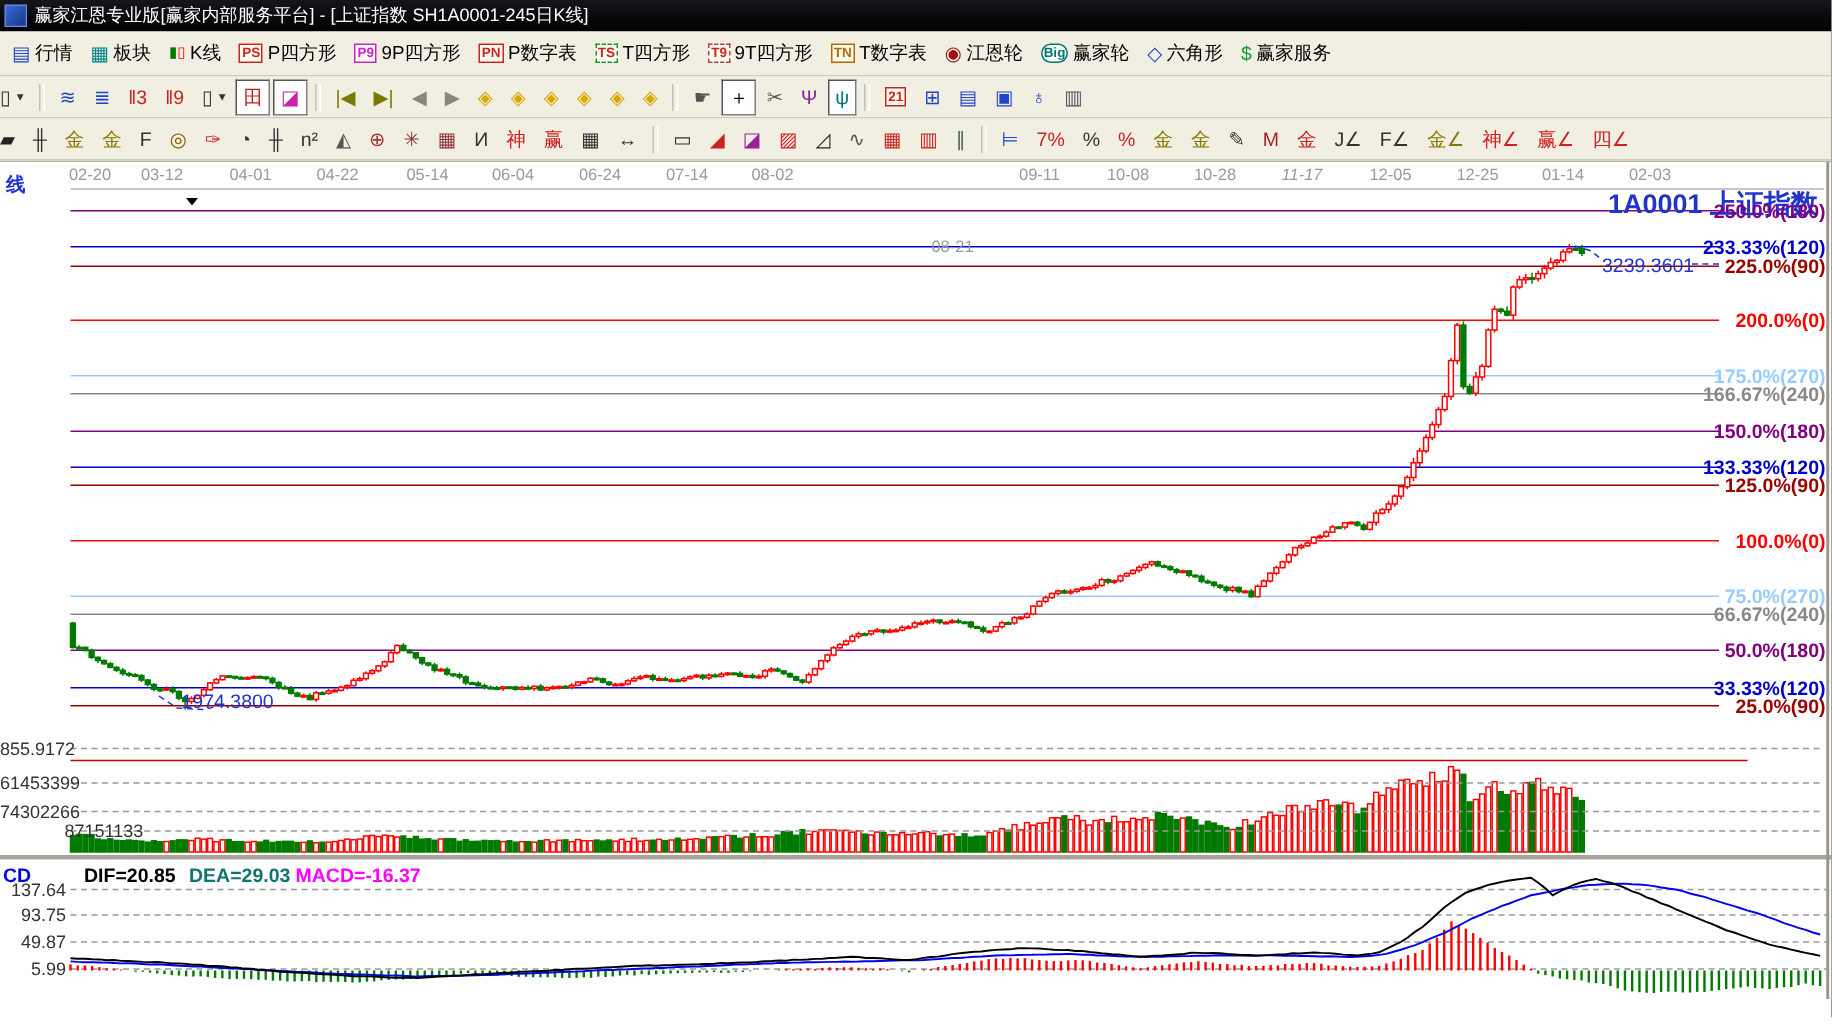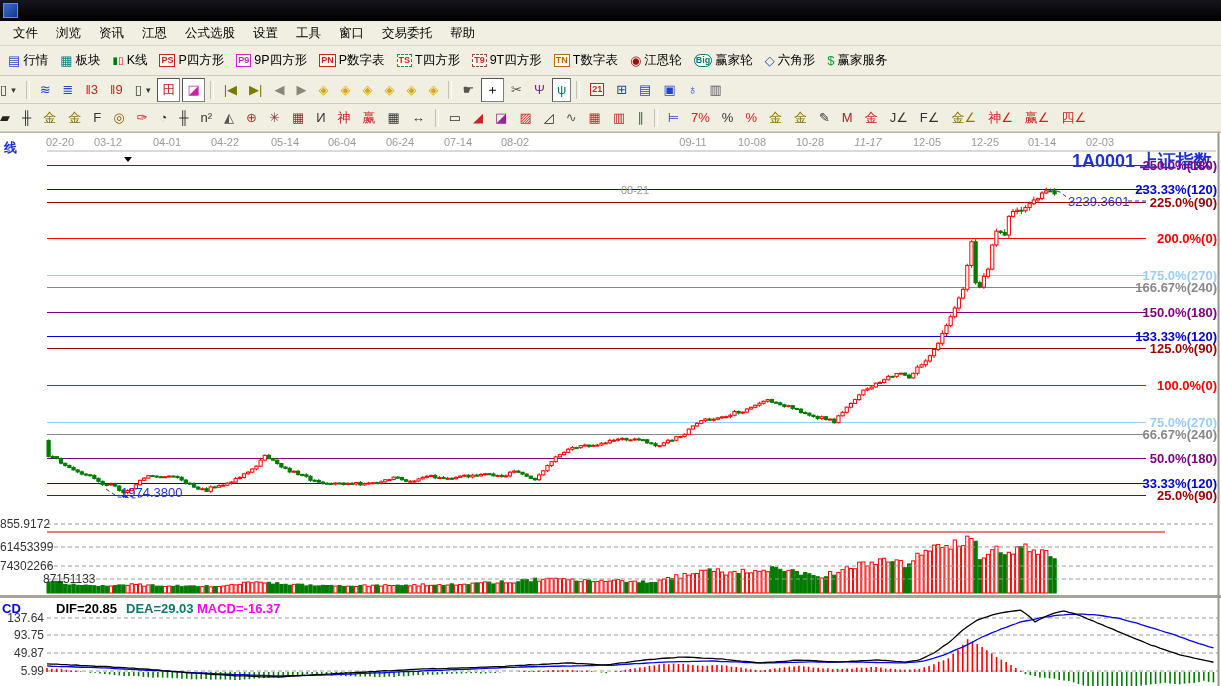--- a/index.html
+++ b/index.html
@@ -41,34 +41,23 @@
   .macd-h{font-size:13px;font-weight:bold;}
   svg{position:absolute;left:0;top:0;}
 </style>
 </head>
 <body>
 
 <div class="win">
 
   <div class="titlebar">
     <span class="appicon"></span>
+    <span>赢家江恩专业版[赢家内部服务平台] - [上证指数  SH1A0001-245日K线]</span>
   </div>
 
-  <div class="menubar" id="menubar">
-      <span class="menu-item">文件</span>
-      <span class="menu-item">浏览</span>
-      <span class="menu-item">资讯</span>
-      <span class="menu-item">江恩</span>
-      <span class="menu-item">公式选股</span>
-      <span class="menu-item">设置</span>
-      <span class="menu-item">工具</span>
-      <span class="menu-item">窗口</span>
-      <span class="menu-item">交易委托</span>
-      <span class="menu-item">帮助</span>
-    </div>
 
   <div class="tb tb2" id="tb2">
       <span class="tbbtn">
         <span class="glyph" style="color: rgb(34, 68, 204);">▤</span>
         <span>行情</span>
       </span>
       <span class="tbbtn">
         <span class="glyph" style="color: rgb(0, 131, 138);">▦</span>
         <span>板块</span>
       </span>

